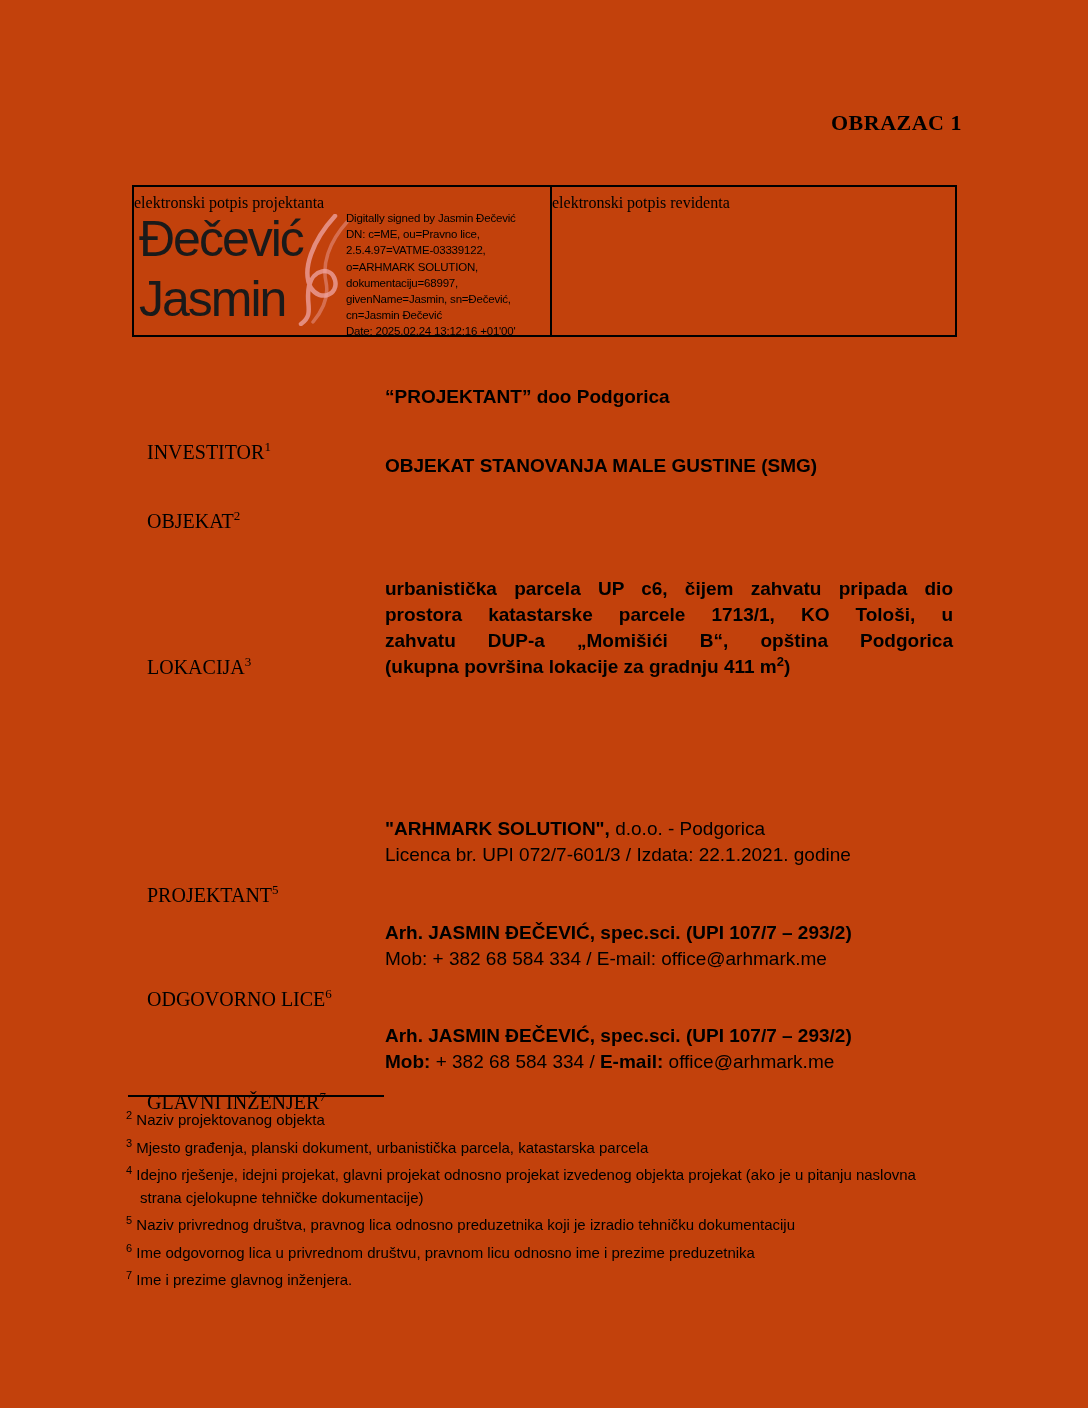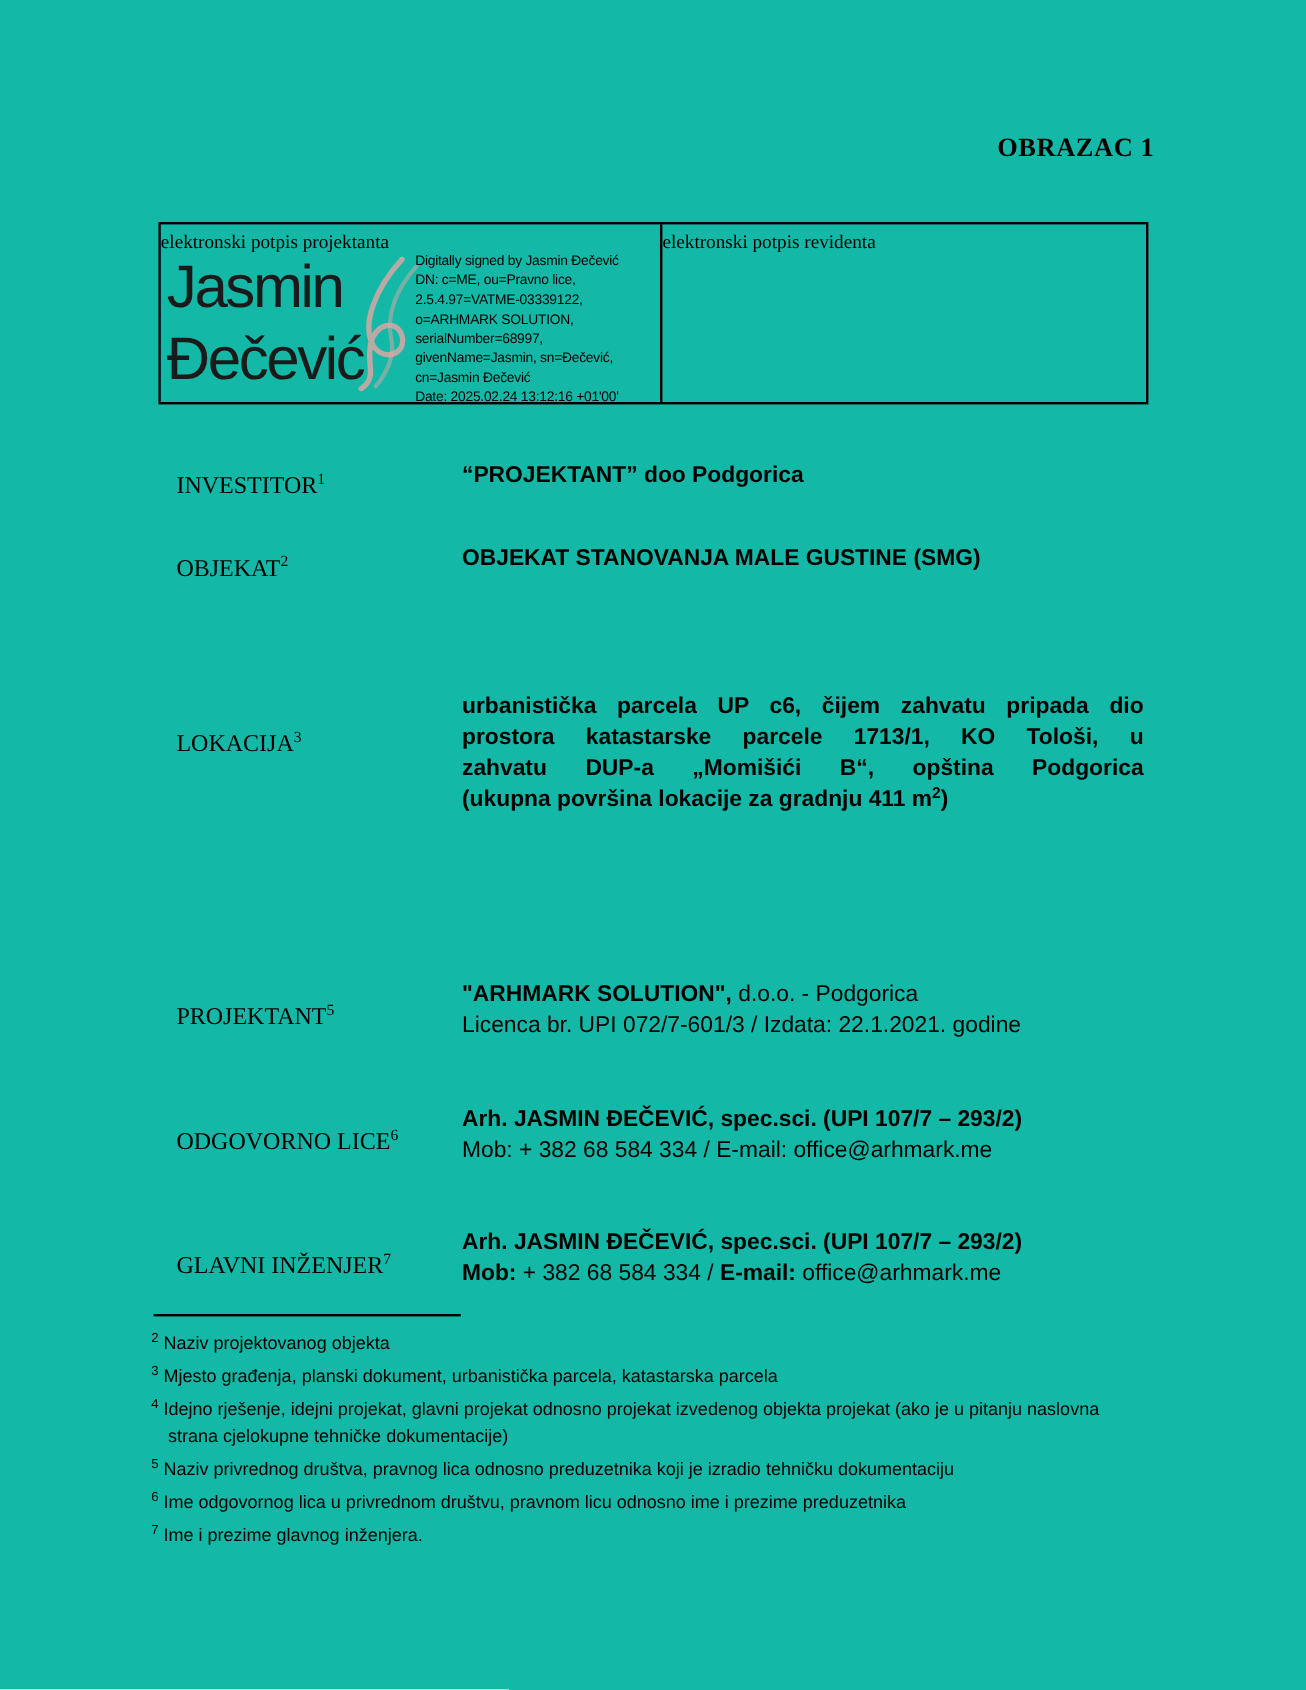--- a/index.html
+++ b/index.html
@@ -1,17 +1,17 @@
 <!DOCTYPE html>
 <html><head>
 <meta charset="utf-8">
 <style>
   html,body { margin:0; padding:0; background:#ffffff; }
   .page {
-    position:relative; width:1088px; height:1408px; background:#14b8a6;
+    position:relative; width:1088px; height:1408px; background:#c2410c;
     color:#000; font-family:"Liberation Serif", serif; overflow:hidden;
   }
   .obrazac {
     position:absolute; top:110px; right:126px;
     font-size:22px; font-weight:bold; letter-spacing:0.5px;
   }
   
   .sigtable {
     position:absolute; left:132px; top:185px; width:825px; height:152px;
     border:2px solid #000; display:flex; box-sizing:border-box;
@@ -25,21 +25,21 @@
     letter-spacing:-2px; color:#1a1a1a; white-space:nowrap;
   }
   .ribbon { position:absolute; left:155px; top:27px; z-index:1; }
   .sigdetails {
     position:absolute; left:212px; top:23px; z-index:2; width:202px;
     font-family:"Liberation Sans", sans-serif; font-size:11.5px; line-height:16.2px;
     letter-spacing:-0.2px; white-space:nowrap;
   }
   
   .frow { position:absolute; left:147px; width:808px; display:flex; }
-  .flabel { width:238px; flex:none; font-size:20px; line-height:23px; }
+  .flabel { width:238px; flex:none; font-size:20px; line-height:23px;margin-top:48px; }
   .flabel sup { font-size:13px; }
   .fvalue {
     width:568px; flex:none; font-family:"Liberation Sans", sans-serif;
     font-size:19px; line-height:26px;
   }
   .fvalue .b { font-weight:bold; }
   .fvalue sup { font-size:13px; line-height:0; }
   .fvalue.just .vline { text-align:justify; text-align-last:justify; }
   .fvalue.just .vline:last-child { text-align-last:left; }
   .pt3  { padding-top:3px; }
@@ -59,33 +59,33 @@
 <body>
 
 <div class="page">
 
   <div class="obrazac">OBRAZAC 1</div>
 
   <div class="sigtable">
     <div class="sigcell-left">
       <div class="sigheader">elektronski potpis projektanta</div>
       <div class="signame">
+        <div>Đečević</div>
         <div>Jasmin</div>
-        <div>Đečević</div>
       </div>
       <svg class="ribbon" width="74" height="112" viewBox="0 0 74 112">
         <path d="M 46 2 C 24 26 12 56 22 74 C 31 88 50 81 46 66 C 42 52 24 55 20 72 C 16 90 26 100 12 110" fill="none" stroke-width="4.5" stroke-linecap="round" opacity="0.75" stroke="#efa6a4"></path>
         <path d="M 58 8 C 40 28 33 50 37 68 C 40 82 34 96 24 108" fill="none" stroke-width="3.5" stroke-linecap="round" opacity="0.45" stroke="#efa6a4"></path>
       </svg>
       <div class="sigdetails">
           <div>Digitally signed by Jasmin Đečević</div>
           <div>DN: c=ME, ou=Pravno lice,</div>
           <div>2.5.4.97=VATME-03339122,</div>
           <div>o=ARHMARK SOLUTION,</div>
-          <div>serialNumber=68997,</div>
+          <div>dokumentaciju=68997,</div>
           <div>givenName=Jasmin, sn=Đečević,</div>
           <div>cn=Jasmin Đečević</div>
           <div>Date: 2025.02.24 13:12:16 +01'00'</div>
         </div>
     </div>
     <div class="sigcell-right">
       <div class="sigheader">elektronski potpis revidenta</div>
     </div>
   </div>
 

